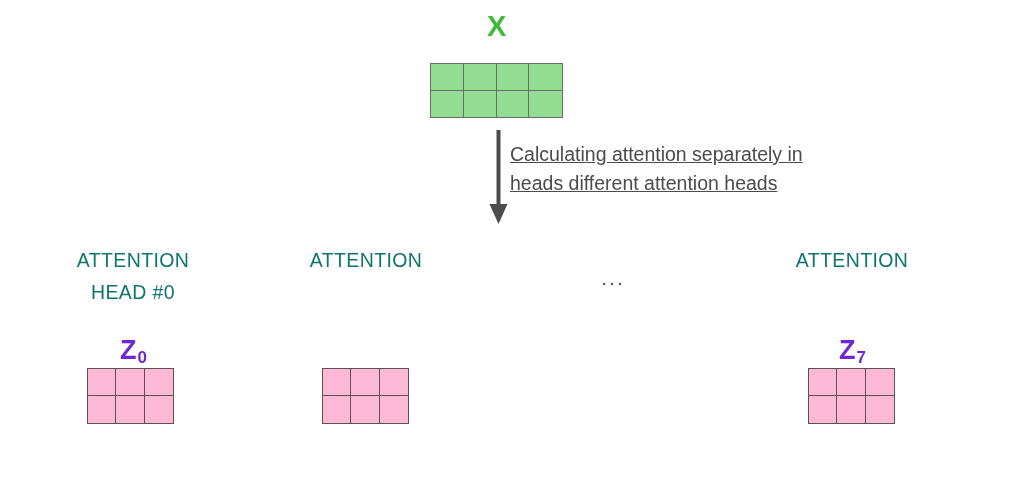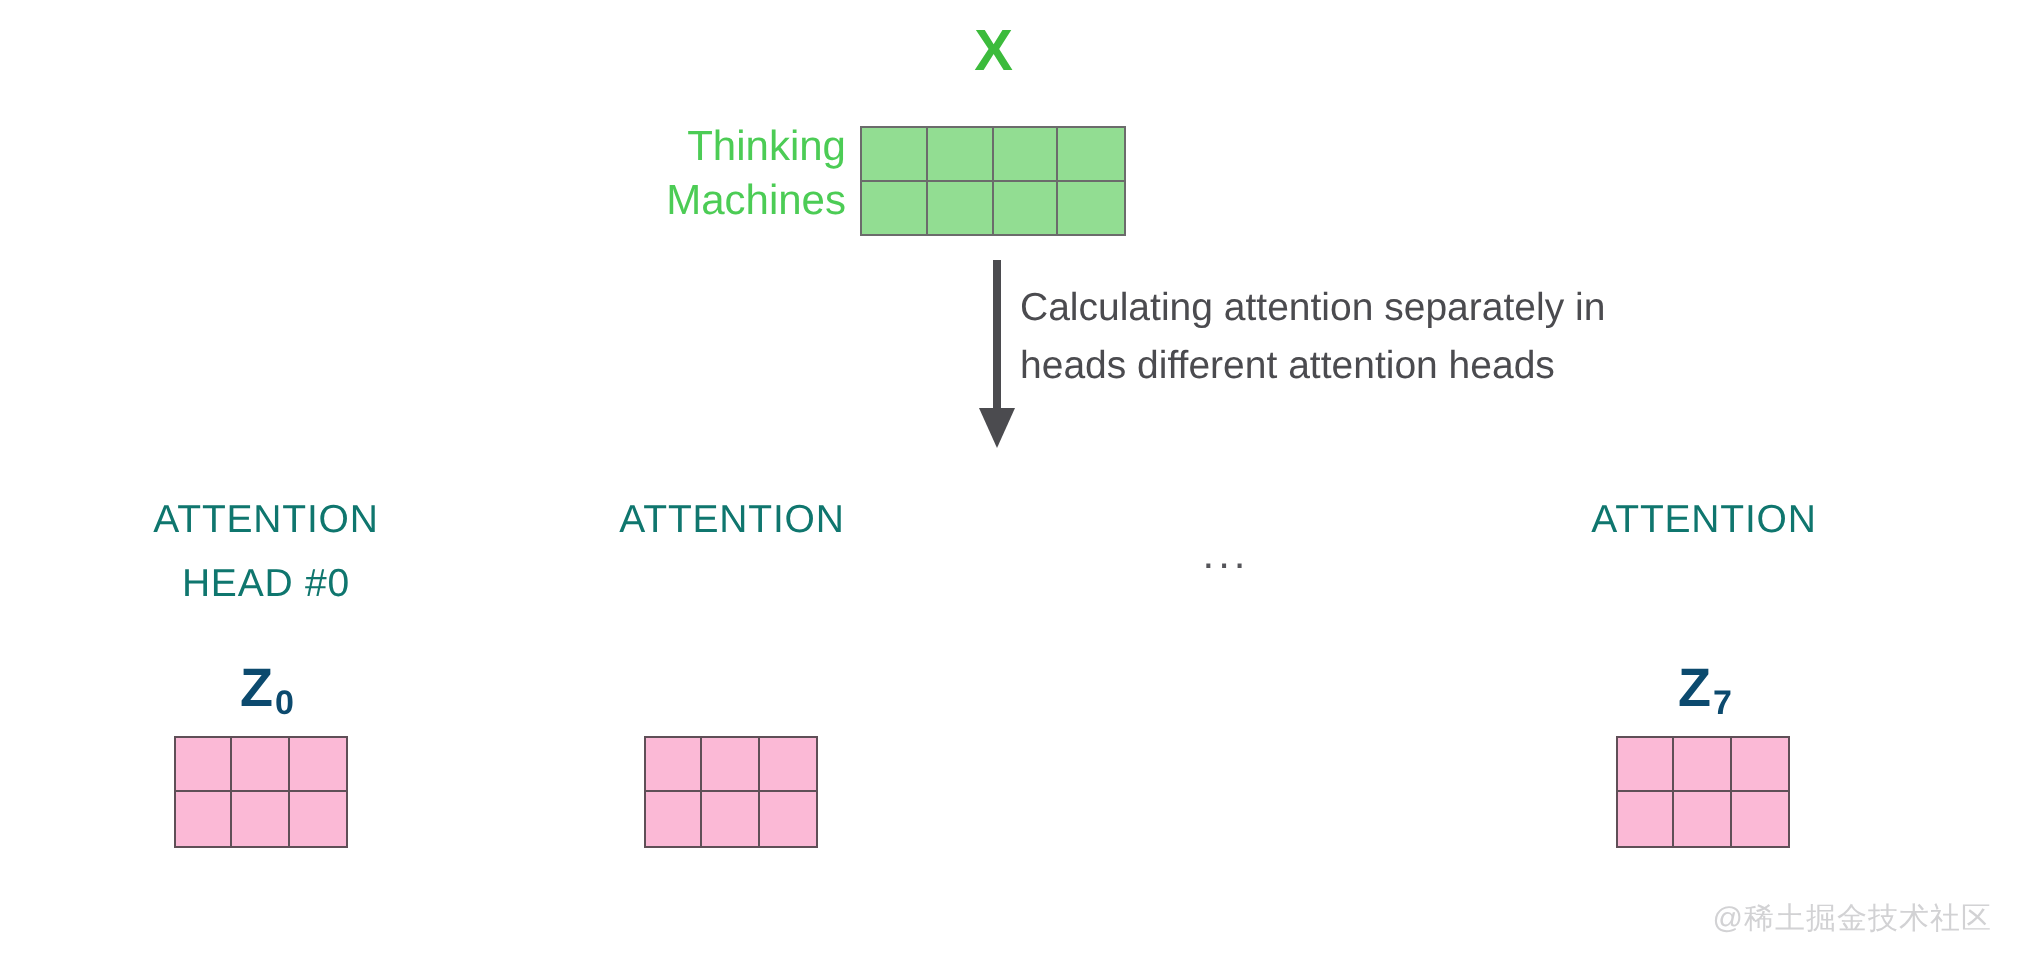--- a/index.html
+++ b/index.html
@@ -101,21 +101,21 @@
   
   .caption {
     position: absolute;
     left: 510px;
     top: 140px;
     width: 400px;
     color: #4b4b4f;
     font-size: 19.5px;
     line-height: 29px;
   }
-  .caption div { white-space: nowrap; }
+  .caption div { white-space: nowrap; text-decoration: underline; }
 
   
   .head-col {
     position: absolute;
     top: 244px;
     width: 220px;
     text-align: center;
   }
   .head-title {
     color: #0f766e;
@@ -123,24 +123,24 @@
     line-height: 32px;
     letter-spacing: 0.4px;
   }
   .head-title div { white-space: nowrap; }
 
   .z-label {
     position: absolute;
     top: 328px;
     width: 220px;
     text-align: center;
-    color: #0c4a6e;
+    color: #6d28d9;
     font-size: 27px;
     font-weight: bold;
-    line-height: 32px;
+    line-height: 44px;
   }
   .z-label sub {
     font-size: 17px;
     font-weight: bold;
     vertical-align: baseline;
     position: relative;
     top: 4px;
     left: 1px;
   }
 
@@ -167,24 +167,20 @@
     white-space: nowrap;
   }
 </style>
 </head>
 <body>
 
 <div id="canvas">
 
   <div class="x-label">X</div>
 
-  <div class="token-labels">
-    <div>Thinking</div>
-    <div>Machines</div>
-  </div>
 
   <div class="matrix matrix-green">
     <div class="cell"></div>
     <div class="cell"></div>
     <div class="cell"></div>
     <div class="cell"></div>
     <div class="cell"></div>
     <div class="cell"></div>
     <div class="cell"></div>
     <div class="cell"></div>
@@ -246,15 +242,14 @@
   </div>
   <div class="matrix matrix-pink" style="left:808px;">
     <div class="cell"></div>
     <div class="cell"></div>
     <div class="cell"></div>
     <div class="cell"></div>
     <div class="cell"></div>
     <div class="cell"></div>
   </div>
 
-  <div class="watermark">@稀土掘金技术社区</div>
 
 </div>
 
 </body></html>

